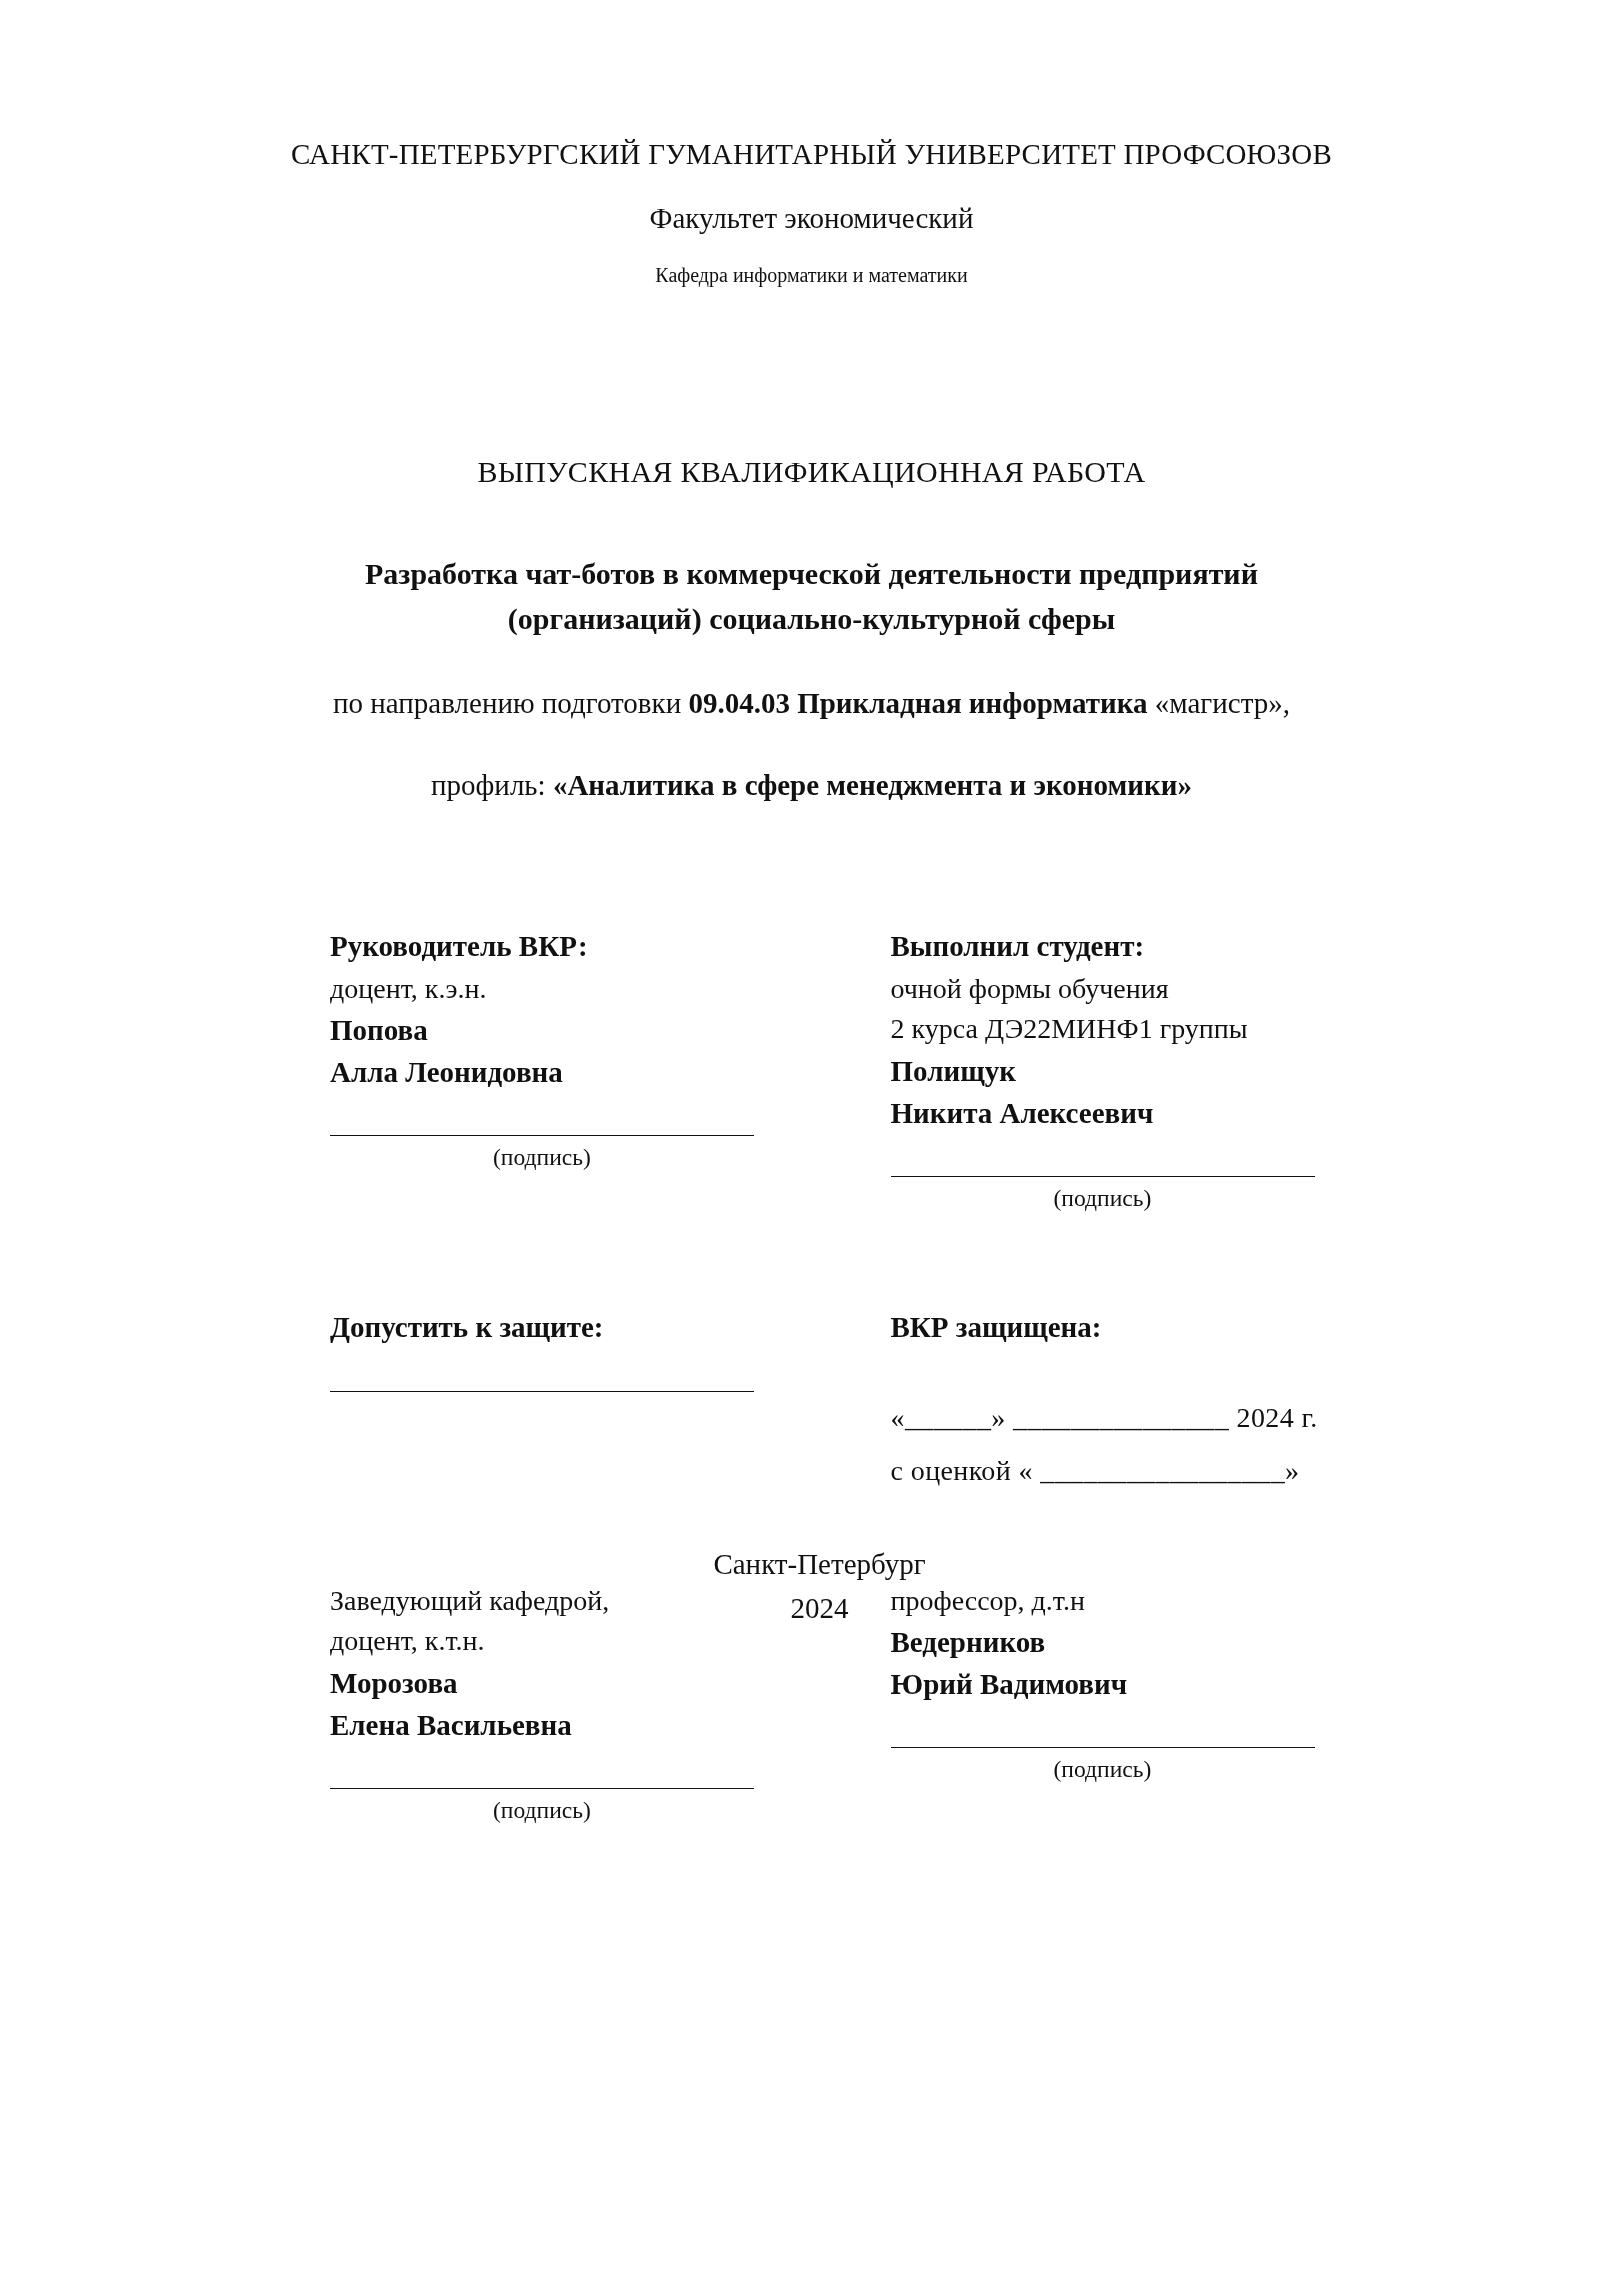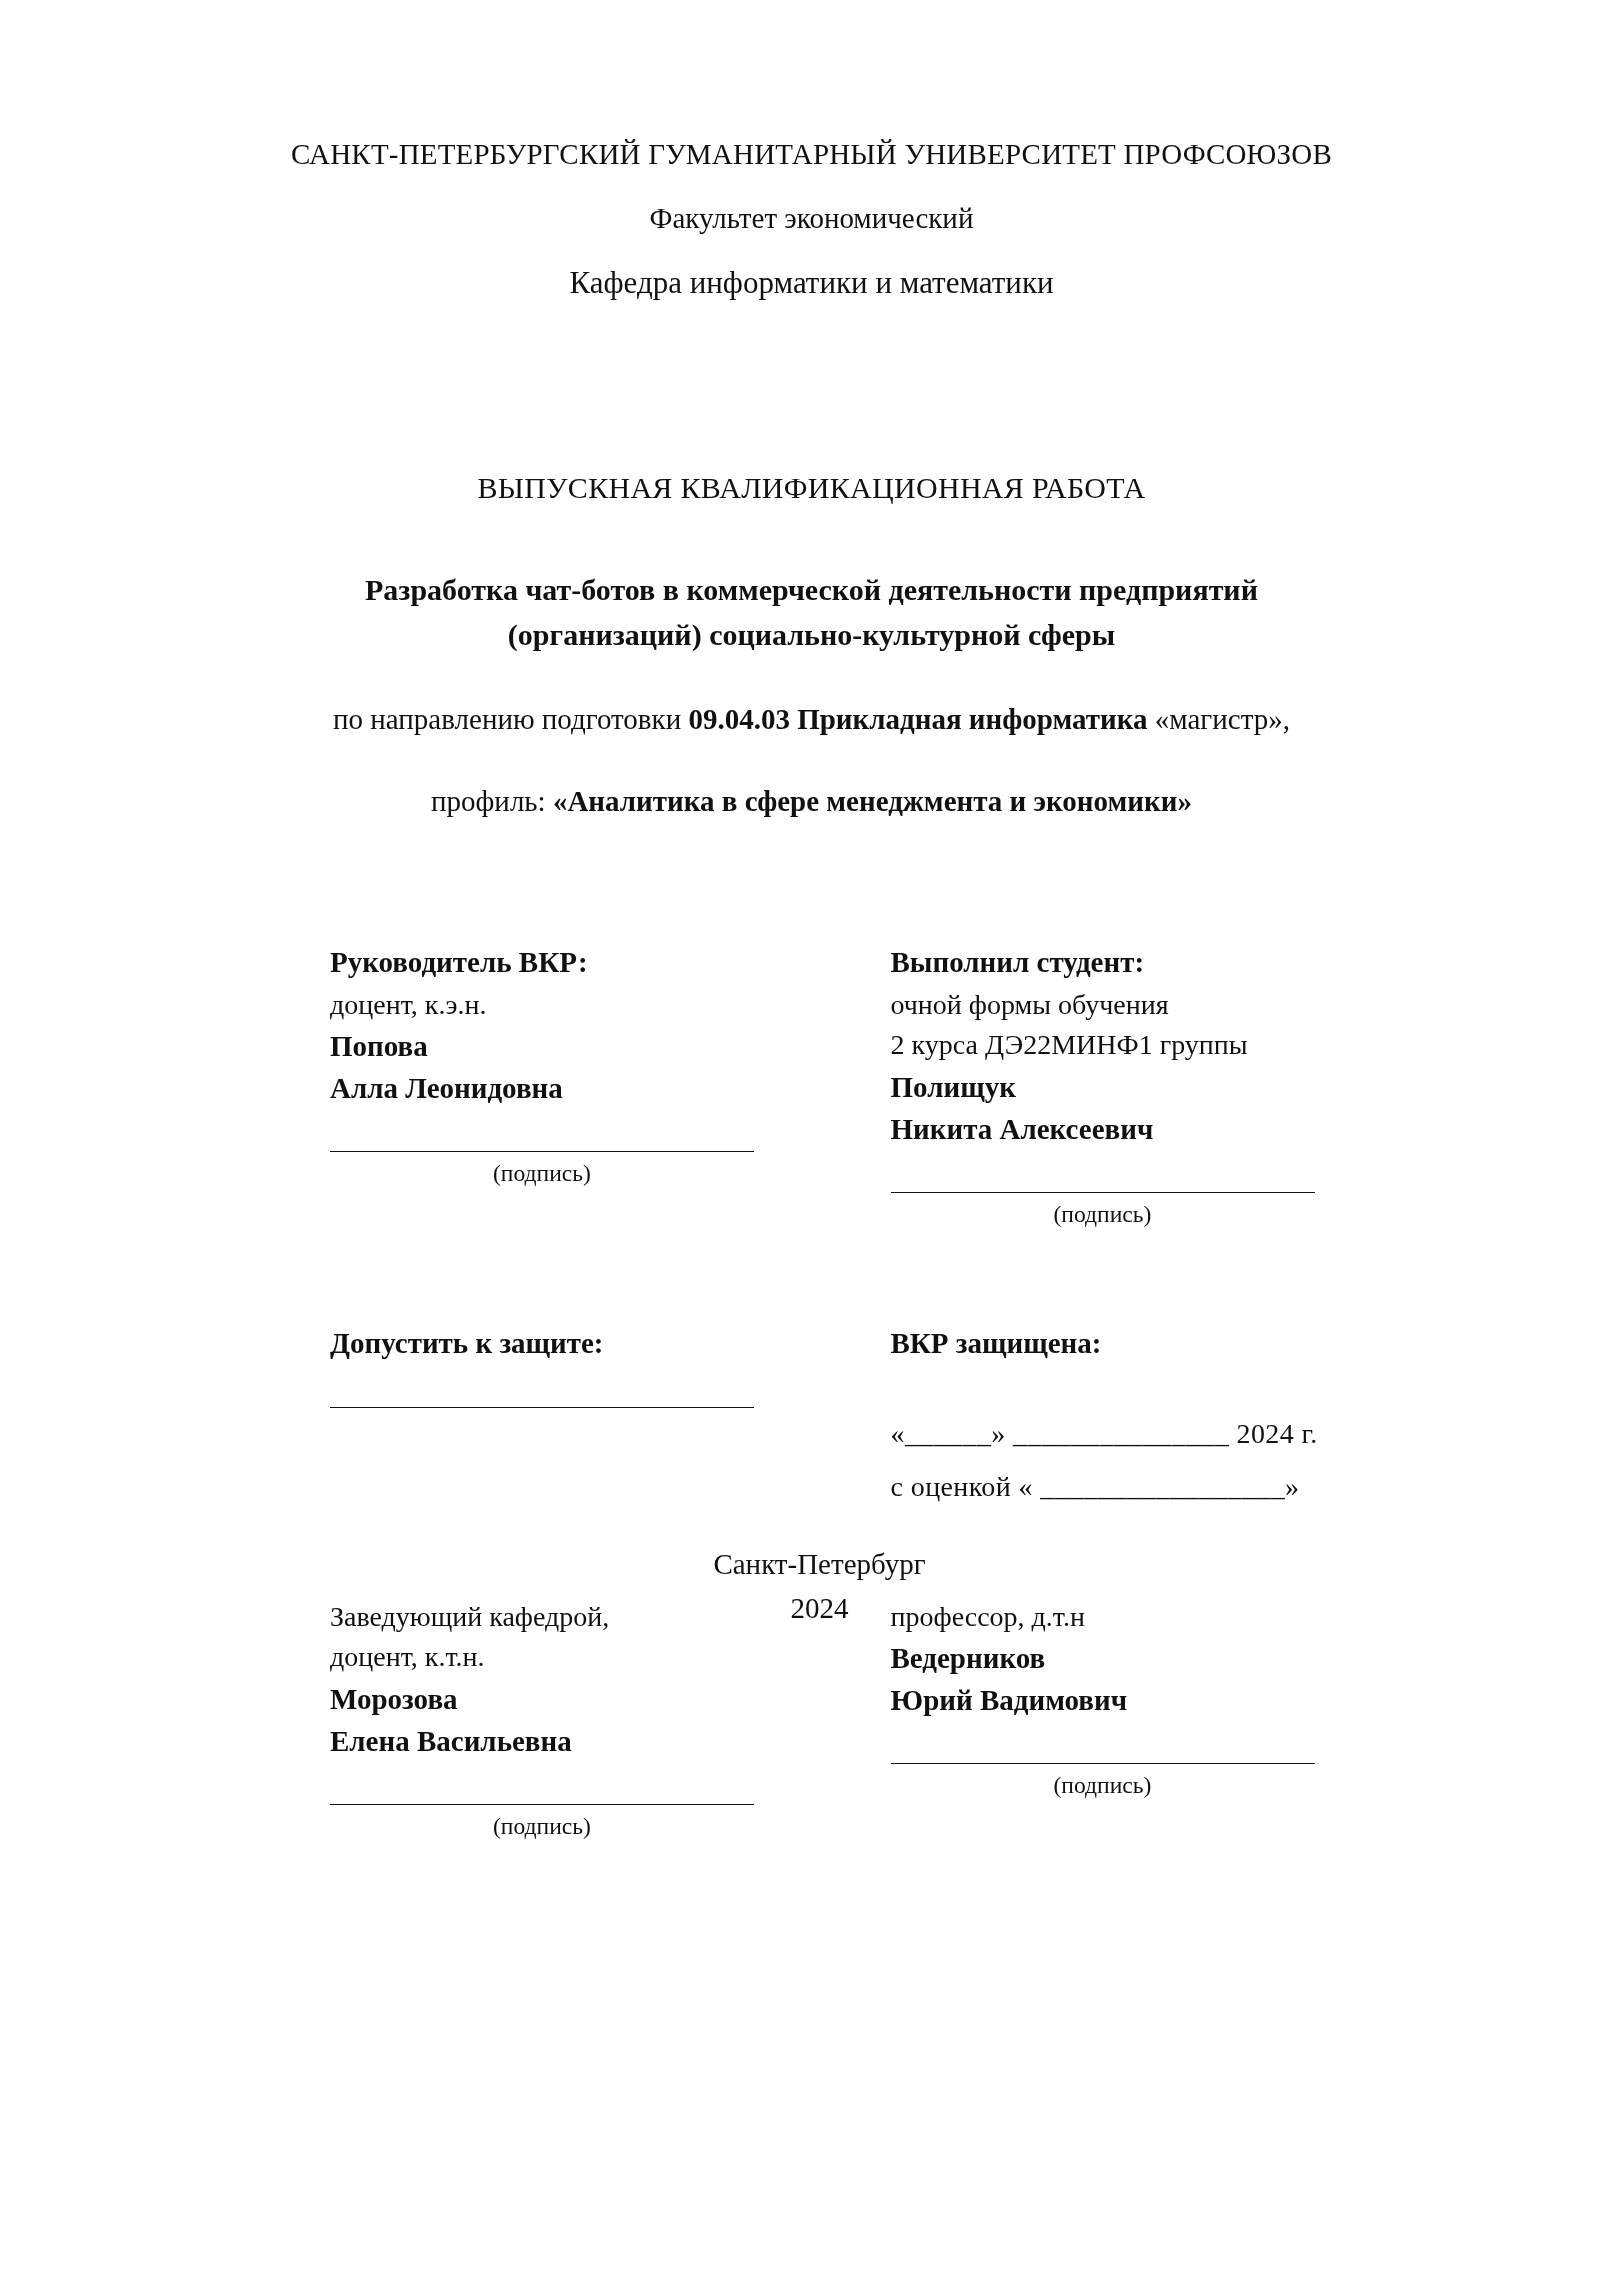--- a/index.html
+++ b/index.html
@@ -32,21 +32,21 @@
     font-size: 29px;
     letter-spacing: 0.2px;
     line-height: 1.45;
   }
   .faculty {
     font-size: 29px;
     margin-top: 22px;
     line-height: 1.45;
   }
   .department {
-    font-size: 31px;
+    font-size: 20px;
     margin-top: 22px;
     line-height: 1.45;
   }
 
   
   .title-block {
     text-align: center;
     margin-top: 165px;
   }
   .doc-type {

